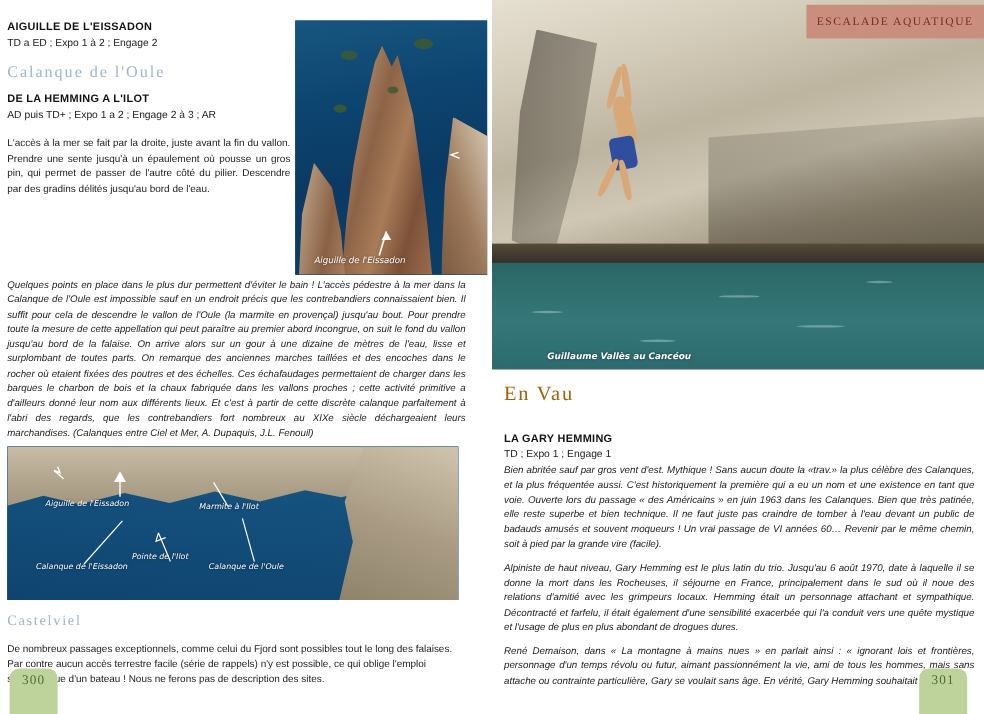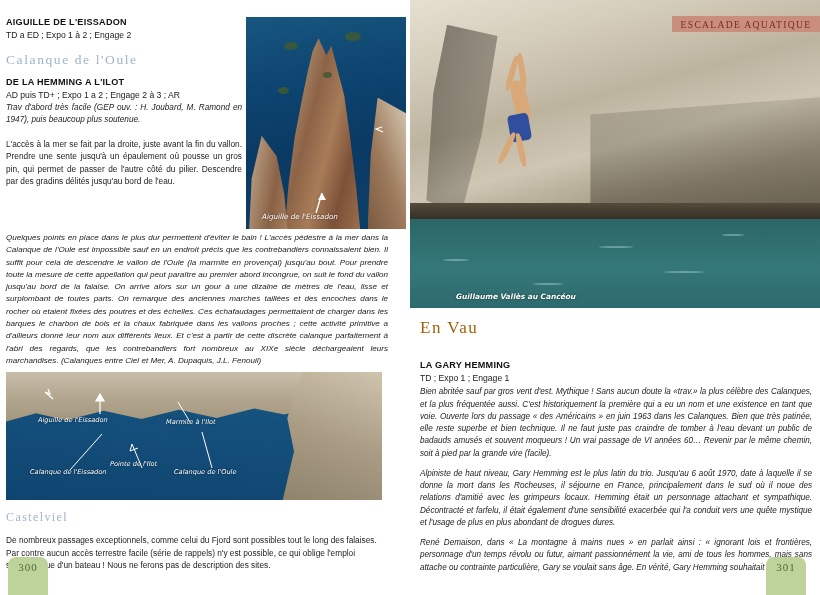--- a/index.html
+++ b/index.html
@@ -130,21 +130,21 @@
     position:absolute;left:0;top:71%;width:100%;height:29%;
     background:linear-gradient(180deg,#2b6566 0%,#2f6f6d 25%,#35787a 55%,#2c6a6d 100%);
   }
   .ripple{position:absolute;background:rgba(180,215,220,.45);border-radius:50%;height:2px;}
   .climber{position:absolute;left:22.5%;top:20%;width:9%;height:34%;}
   .cl-torso{position:absolute;left:28%;top:18%;width:40%;height:40%;background:#d9a878;border-radius:40% 40% 30% 30%;transform:rotate(-14deg);}
   .cl-arm{position:absolute;width:16%;height:34%;background:#d9a878;border-radius:40%;}
   .cl-shorts{position:absolute;left:18%;top:50%;width:58%;height:26%;background:#2f4f9e;border-radius:18%;transform:rotate(-10deg);}
   .cl-leg{position:absolute;width:16%;height:32%;background:#d9a878;border-radius:35%;}
   .banner{
-    position:absolute;right:0;top:16px;width:148px;height:16px;
+    position:absolute;right:0;top:4px;width:148px;height:28px;
     background:#c98e7d;
     display:flex;align-items:center;justify-content:center;
   }
   .banner span{
     font-family:"Liberation Serif", serif;font-size:9.6px;color:#7d2b20;
     letter-spacing:1.3px;
   }
   .dws-caption{
     position:absolute;left:10px;bottom:7px;
     font-family:"DejaVu Sans", sans-serif;font-style:italic;font-weight:bold;
@@ -178,21 +178,20 @@
       <div>
         <p class="route-title">AIGUILLE DE L'EISSADON</p>
         <p class="route-grade">TD a ED ; Expo 1 à 2 ; Engage 2</p>
       </div>
 
       <h2 class="section-head">Calanque de l'Oule</h2>
 
       <div>
         <p class="route-title">DE LA HEMMING A L'ILOT</p>
         <p class="route-grade">AD puis TD+ ; Expo 1 a 2 ; Engage 2 à 3 ; AR</p>
-        <p class="route-desc">Trav d'abord très facile (GEP ouv. : H. Joubard, M. Ramond en 1947), puis beaucoup plus soutenue.</p>
       </div>
 
       <p class="body-par" style="margin-top:12px;">L'accès à la mer se fait par la droite, juste avant la fin du vallon. Prendre une sente jusqu'à un épaulement où pousse un gros pin, qui permet de passer de l'autre côté du pilier. Descendre par des gradins délités jusqu'au bord de l'eau.</p>
     </div>
 
     <p class="body-par ital" style="position:absolute;left:6px;top:232px;width:382px;">Quelques points en place dans le plus dur permettent d'éviter le bain ! L'accès pédestre à la mer dans la Calanque de l'Oule est impossible sauf en un endroit précis que les contrebandiers connaissaient bien. Il suffit pour cela de descendre le vallon de l'Oule (la marmite en provençal) jusqu'au bout. Pour prendre toute la mesure de cette appellation qui peut paraître au premier abord incongrue, on suit le fond du vallon jusqu'au bord de la falaise. On arrive alors sur un gour à une dizaine de mètres de l'eau, lisse et surplombant de toutes parts. On remarque des anciennes marches taillées et des encoches dans le rocher où etaient fixées des poutres et des échelles. Ces échafaudages permettaient de charger dans les barques le charbon de bois et la chaux fabriquée dans les vallons proches ; cette activité primitive a d'ailleurs donné leur nom aux différents lieux. Et c'est à partir de cette discrète calanque parfaitement à l'abri des regards, que les contrebandiers fort nombreux au XIXe siècle déchargeaient leurs marchandises. (Calanques entre Ciel et Mer, A. Dupaquis, J.L. Fenouil)</p>
 
     <div class="photo-aiguille">
       <div class="sea-bg"></div>
       <div class="rock-pinnacle"></div>

